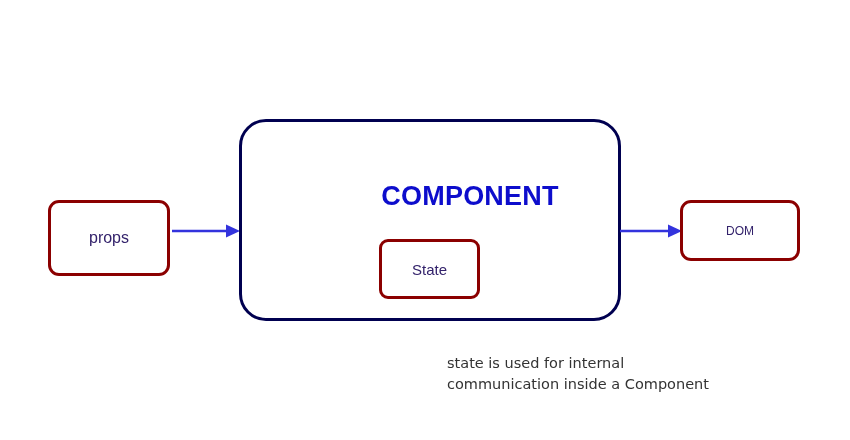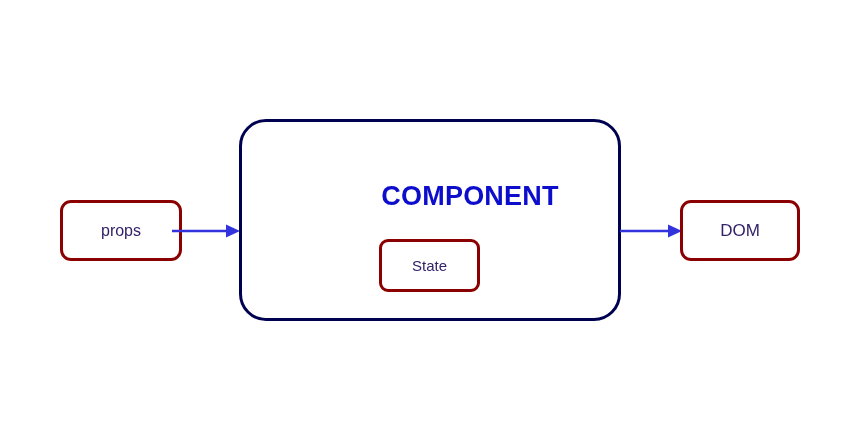--- a/index.html
+++ b/index.html
@@ -34,24 +34,23 @@
     color: #33226b;
     white-space: nowrap;
     line-height: 1;
   }
 
   
   #props-node {
     left: 48px;
     top: 200px;
     width: 122px;
-    height: 61px;
+    height: 76px;
     border: 3px solid #8b0000;
     border-radius: 11px;
-    margin-left: 12px;
   }
   #props-node .node-label {
     font-size: 16px;
   }
 
   
   #component-node {
     left: 239px;
     top: 119px;
     width: 382px;
@@ -75,39 +74,39 @@
     letter-spacing: 0.2px;
     line-height: 1;
     padding-left: 40px;
   }
 
   
   #state-node {
     left: 379px;
     top: 239px;
     width: 101px;
-    height: 53px;
+    height: 60px;
     border: 3px solid #8b0000;
     border-radius: 9px;
   }
   #state-node .node-label {
     font-size: 15px;
   }
 
   
   #dom-node {
     left: 680px;
     top: 200px;
     width: 120px;
     height: 61px;
     border: 3px solid #8b0000;
     border-radius: 11px;
   }
   #dom-node .node-label {
-    font-size: 17px;
+    font-size: 12px;
   }
 
   
   .arrow-svg {
     position: absolute;
     overflow: visible;
   }
   #arrow-props-to-component {
     left: 170px;
     top: 220px;
@@ -158,14 +157,16 @@
 
   <svg class="arrow-svg" id="arrow-component-to-dom" viewBox="0 0 66 22">
     <line x1="2" y1="11" x2="52" y2="11" stroke="#3333dd" stroke-width="2.4"></line>
     <polygon points="50,4.5 64,11 50,17.5" fill="#3333dd"></polygon>
   </svg>
 
   <div class="node" id="dom-node">
     <span class="node-label">DOM</span>
   </div>
 
+  <div id="caption">state is used for internal
+communication inside a Component</div>
 
 </div>
 
 </body></html>

